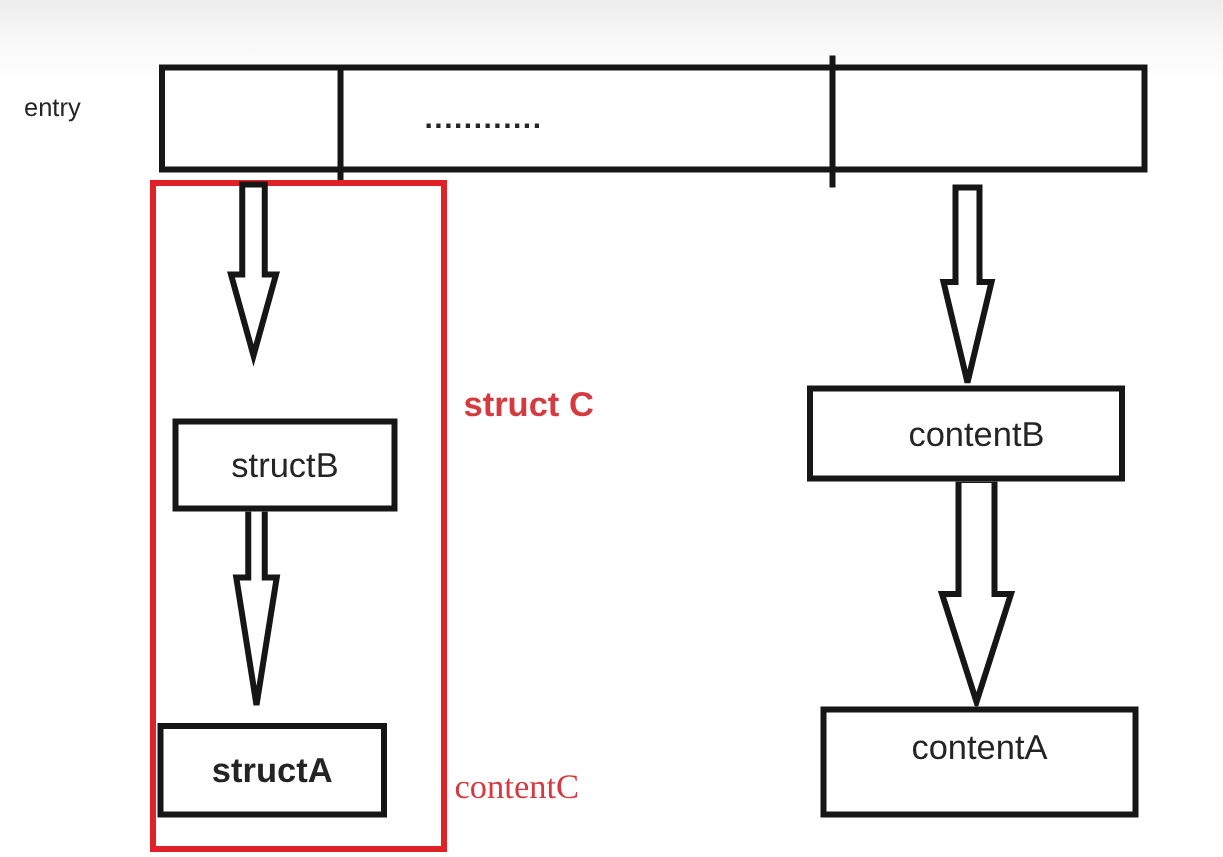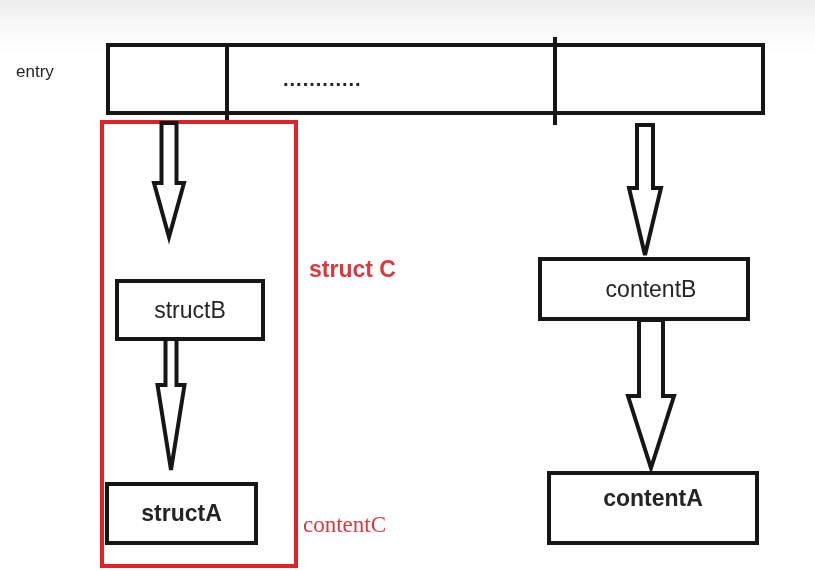--- a/index.html
+++ b/index.html
@@ -56,21 +56,21 @@
     display:flex;
     align-items:center;
     justify-content:center;
     color:var(--text);
     font-size:23px;
     box-sizing:border-box;
   }
   .node-structB{left:115px;top:239px;width:150px;height:62px;margin-top:40px;}
   .node-structA{left:105px;top:482px;width:153px;height:63px;font-weight:bold;}
   .node-contentB{left:538px;top:257px;width:212px;height:64px;padding-left:14px;}
-  .node-contentA{left:547px;top:471px;width:212px;height:74px;align-items:flex-start;padding-top:10px;font-weight:bold;}
+  .node-contentA{left:547px;top:471px;width:212px;height:74px;align-items:flex-start;padding-top:10px;}
   .red-note{
     color:var(--red-text);
     font-size:23px;
     white-space:nowrap;
   }
   .note-structC{left:309px;top:256px;font-weight:bold;}
   .note-contentC{left:303px;top:512px;font-family:Liberation Serif, serif;}
   svg.arrows{left:0;top:0;pointer-events:none;}
   svg.arrows polygon{
     fill:#ffffff;

